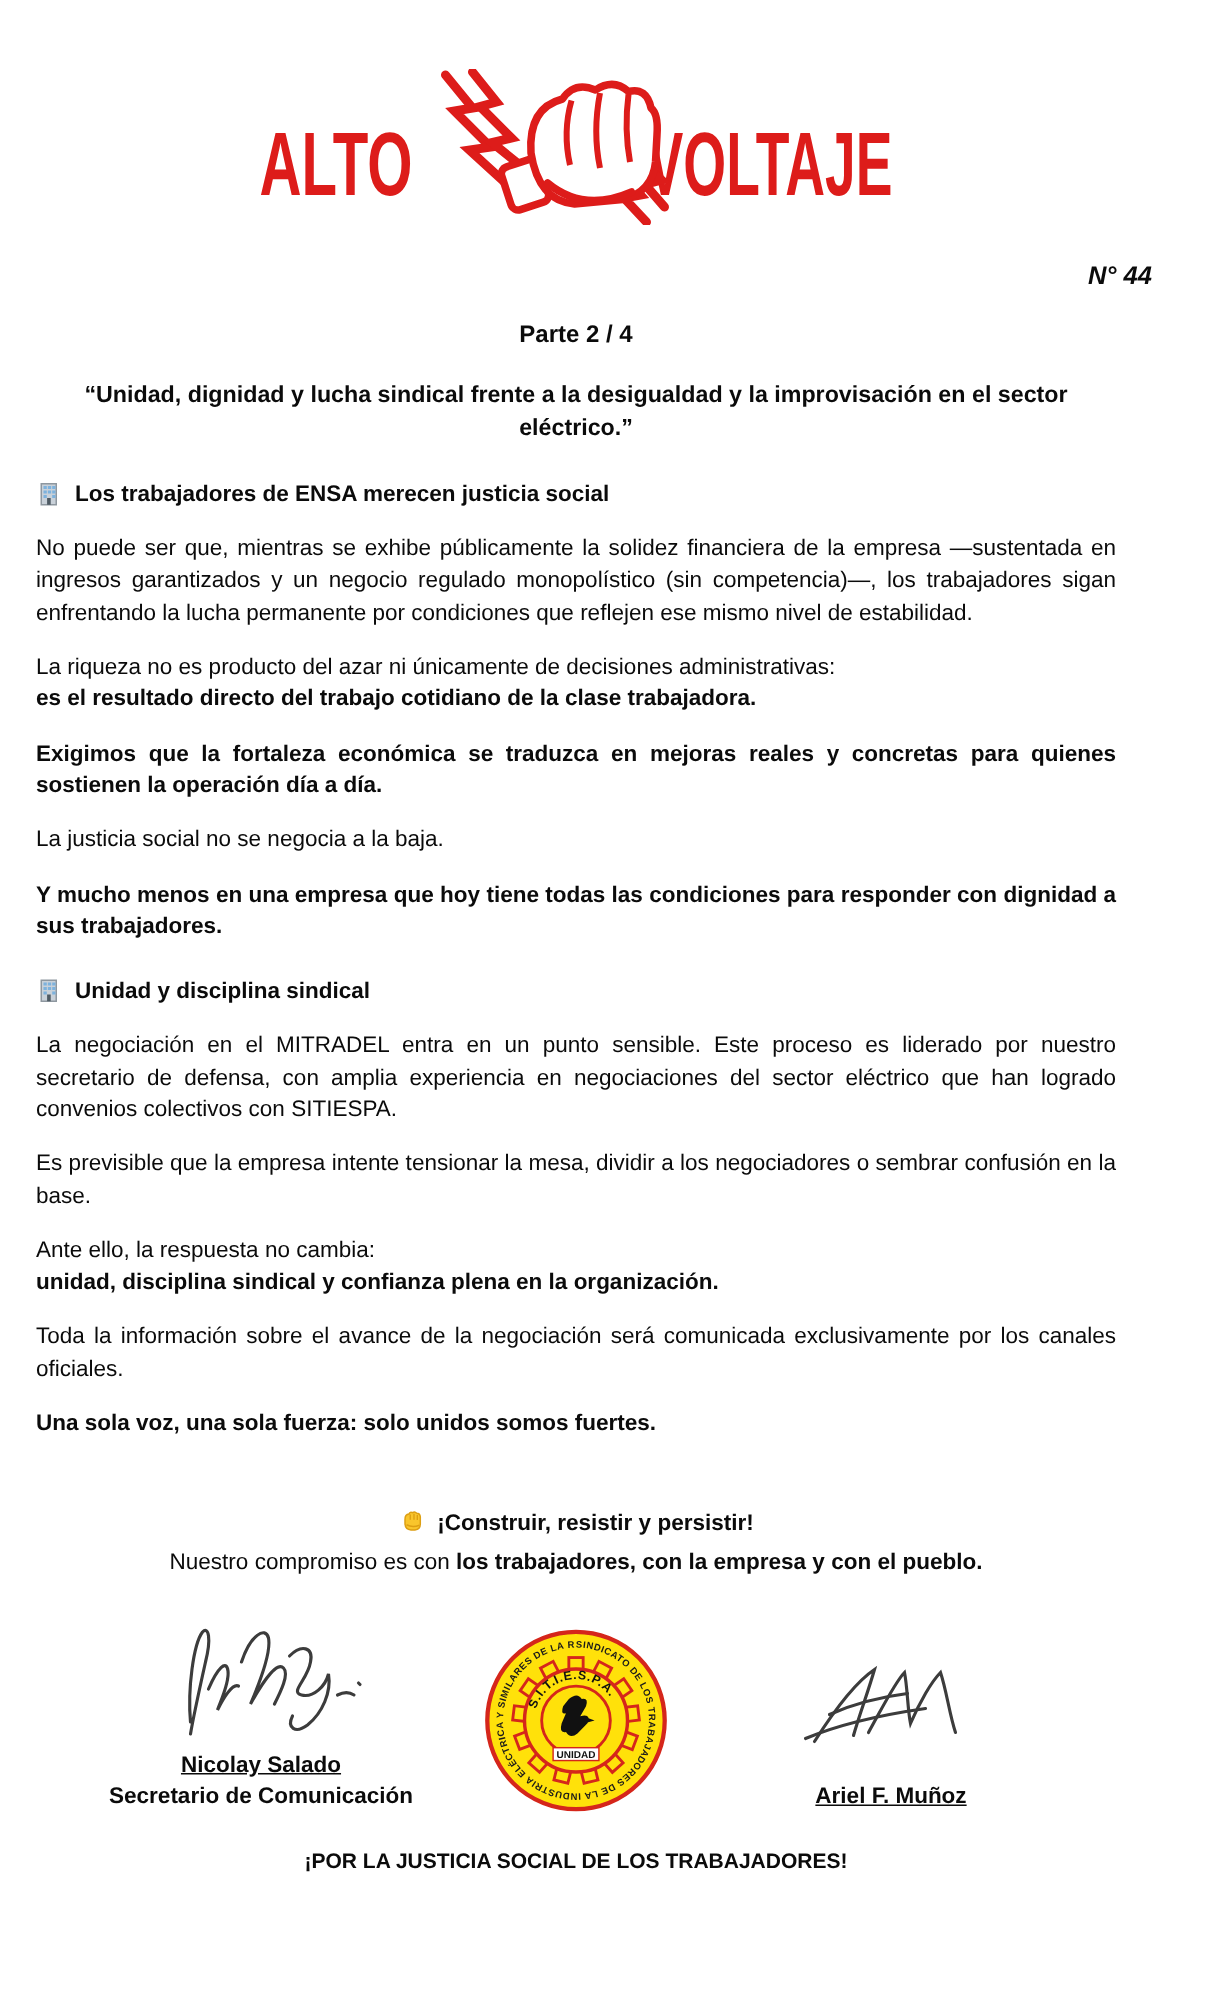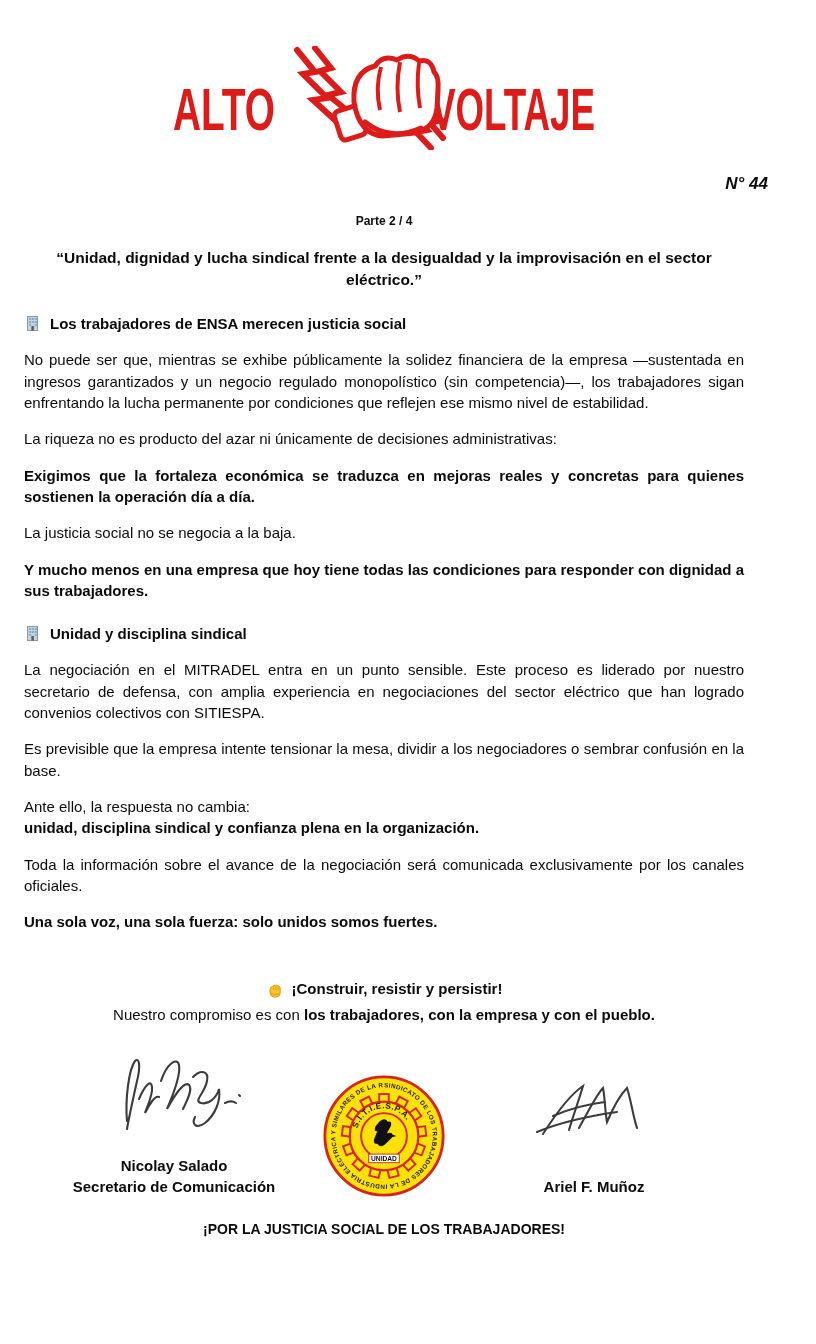--- a/index.html
+++ b/index.html
@@ -11,51 +11,51 @@
   }
   .page{width:768px;height:1344px;position:relative;box-sizing:border-box;padding-top:46px;}
   .content{padding:0 24px;}
 
   
   .logo-wrap{display:flex;justify-content:center;align-items:center;}
   .logo-svg{display:block;}
 
   
   .masthead-number{text-align:right;font-weight:bold;font-style:italic;font-size:17px;margin-top:22px;}
-  .masthead-part{text-align:center;font-weight:bold;font-size:12px;margin-top:17px;}
+  .masthead-part{text-align:center;font-weight:bold;font-size:16px;margin-top:17px;}
   .headline{
     text-align:center;font-weight:bold;font-size:15.5px;
     margin:17px auto 0 auto;max-width:700px;
   }
 
   
   .section-heading{
     display:flex;align-items:center;gap:9px;
     font-weight:bold;font-size:15px;margin-top:22px;
   }
   .emoji-icon{display:inline-block;flex:0 0 auto;}
 
   p{margin:15px 0 0 0;}
   .just{text-align:justify;}
   .b{font-weight:bold;}
 
   
   .closing{margin-top:46px;text-align:center;}
-  .closing-slogan{font-weight:bold;display:flex;justify-content:center;align-items:flex-end;gap:8px;}
+  .closing-slogan{font-weight:bold;display:flex;justify-content:center;align-items:flex-start;gap:8px;}
   .closing-commitment{margin-top:4px;}
 
   
   .sig-row{
     display:flex;justify-content:space-between;align-items:flex-end;
     margin:26px 10px 0 10px;
   }
   .sig-col{width:280px;text-align:center;}
   .seal-col{width:130px;display:flex;justify-content:center;align-items:flex-end;}
   .sig-img{display:block;margin:0 auto;}
-  .sig-name{font-weight:bold;margin-top:18px;}
+  .sig-name{font-weight:bold;margin-top:2px;text-decoration:underline;}
   .sig-title{font-weight:bold;}
 
   .footer-line{
     text-align:center;font-weight:bold;font-size:14px;margin-top:22px;
   }
 </style>
 </head>
 <body>
 
 <div class="page">
@@ -112,20 +112,21 @@
         <rect x="10.8" y="9" width="2.2" height="2" fill="#7db2dd"></rect>
         <rect x="7.4" y="11" width="2.4" height="4.5" fill="#4e5a63"></rect>
       </svg>
       <span>Los trabajadores de ENSA merecen justicia social</span>
     </div>
 
     <p class="just">No puede ser que, mientras se exhibe públicamente la solidez financiera de la empresa —sustentada en ingresos garantizados y un negocio regulado monopolístico (sin competencia)—, los trabajadores sigan enfrentando la lucha permanente por condiciones que reflejen ese mismo nivel de estabilidad.</p>
 
     <p>
       <span>La riqueza no es producto del azar ni únicamente de decisiones administrativas:</span><br>
+      <span class="b">es el resultado directo del trabajo cotidiano de la clase trabajadora.</span>
     </p>
 
 
     <p class="just b">Exigimos que la fortaleza económica se traduzca en mejoras reales y concretas para quienes sostienen la operación día a día.</p>
 
     <p>La justicia social no se negocia a la baja.</p>
 
     <p class="just b">Y mucho menos en una empresa que hoy tiene todas las condiciones para responder con dignidad a sus trabajadores.</p>
 
     <div class="section-heading">

